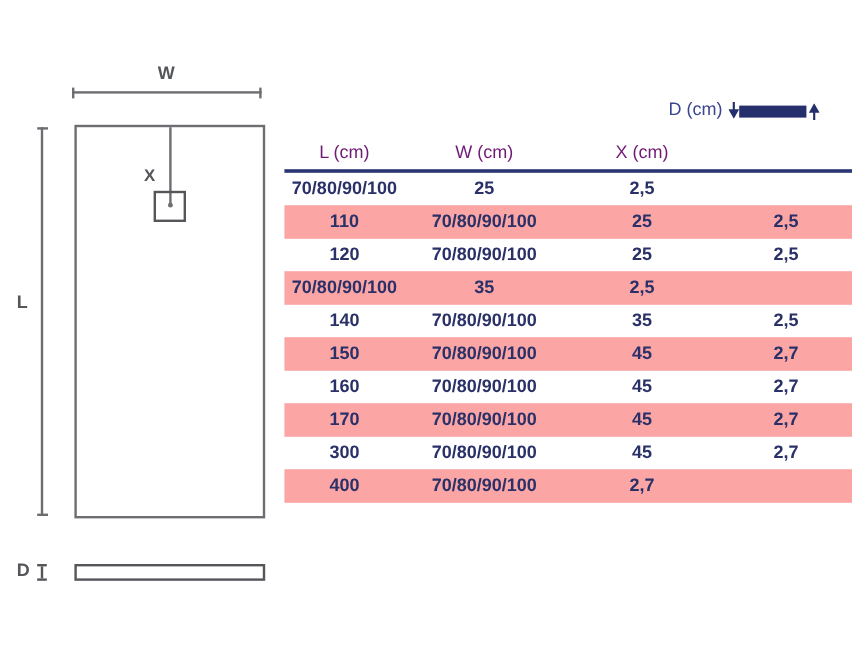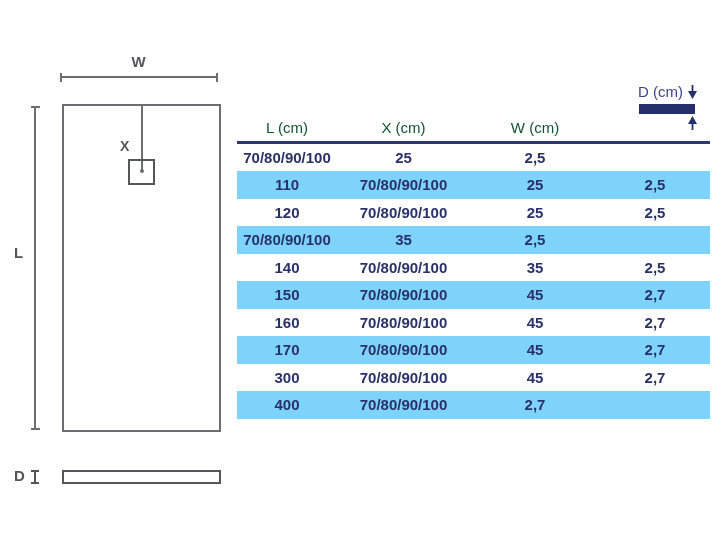--- a/index.html
+++ b/index.html
@@ -34,37 +34,37 @@
   .d-label { left:14px; top:467px; }
   .d-ibeam { position:absolute; left:31px; top:470px; width:8px; height:14px;
              border-top:2px solid #55565a; border-bottom:2px solid #55565a; }
   .d-ibeam::before { content:""; display:block; width:2px; height:100%; margin:0 auto; background:#55565a; }
   .side-rect { position:absolute; left:62px; top:470px; width:159px; height:14px;
                border:2px solid #55565a; background:#fff; }
 
   
   .table-area { position:absolute; left:237px; top:83px; width:473px; height:340px; }
 
-  .d-header { position:absolute; top:0; right:13px; display:flex; flex-direction:column;
+  .d-header { position:absolute; top:0; right:27px; display:flex; flex-direction:row;
               align-items:flex-end; }
   .d-header-top { display:flex; align-items:center; gap:5px; color:#3a468f; font-size:15px; }
   .d-bar { width:56px; height:10px; background:#252f6b; margin:4px 2px 2px 0; }
   .arrow-svg { display:block; }
 
   .hdr-row { position:absolute; left:0; top:28px; width:473px; height:28px;
              display:grid; grid-template-columns:100px 133px 130px 110px;
              align-items:end; text-align:center;
-             color:#14532d; font-size:15px; padding-bottom:3px; }
+             color:#701a75; font-size:15px; padding-bottom:3px; }
   .hdr-underline { position:absolute; left:0; top:58px; width:473px; height:2.5px; background:#2b3674; }
 
   .rows { position:absolute; left:0; top:60.5px; width:473px; }
   .row { display:grid; grid-template-columns:100px 133px 130px 110px; height:27.5px;
          align-items:center; text-align:center;
          color:#2a3168; font-size:15px; font-weight:bold; }
-  .row.alt { background:#7dd3fc; }
+  .row.alt { background:#fca5a5; }
 </style>
 </head>
 <body>
 
 <div class="canvas">
 
   <div class="diagram">
     <div class="dg-label w-label">W</div>
     <div class="w-line"></div>
 
@@ -98,22 +98,22 @@
       <span>
         <svg class="arrow-svg" width="9" height="14" viewBox="0 0 9 14">
           <path d="M0 8 L9 8 L4.5 0 Z" fill="#252f6b"></path>
           <rect x="3.6" y="7" width="1.8" height="7" fill="#252f6b"></rect>
         </svg>
       </span>
     </div>
 
     <div class="hdr-row">
       <div>L (cm)</div>
+      <div>W (cm)</div>
       <div>X (cm)</div>
-      <div>W (cm)</div>
       <div></div>
     </div>
     <div class="hdr-underline"></div>
 
     <div class="rows">
       <div class="row">
           <div>70/80/90/100</div>
           <div>25</div>
           <div>2,5</div>
       </div>

